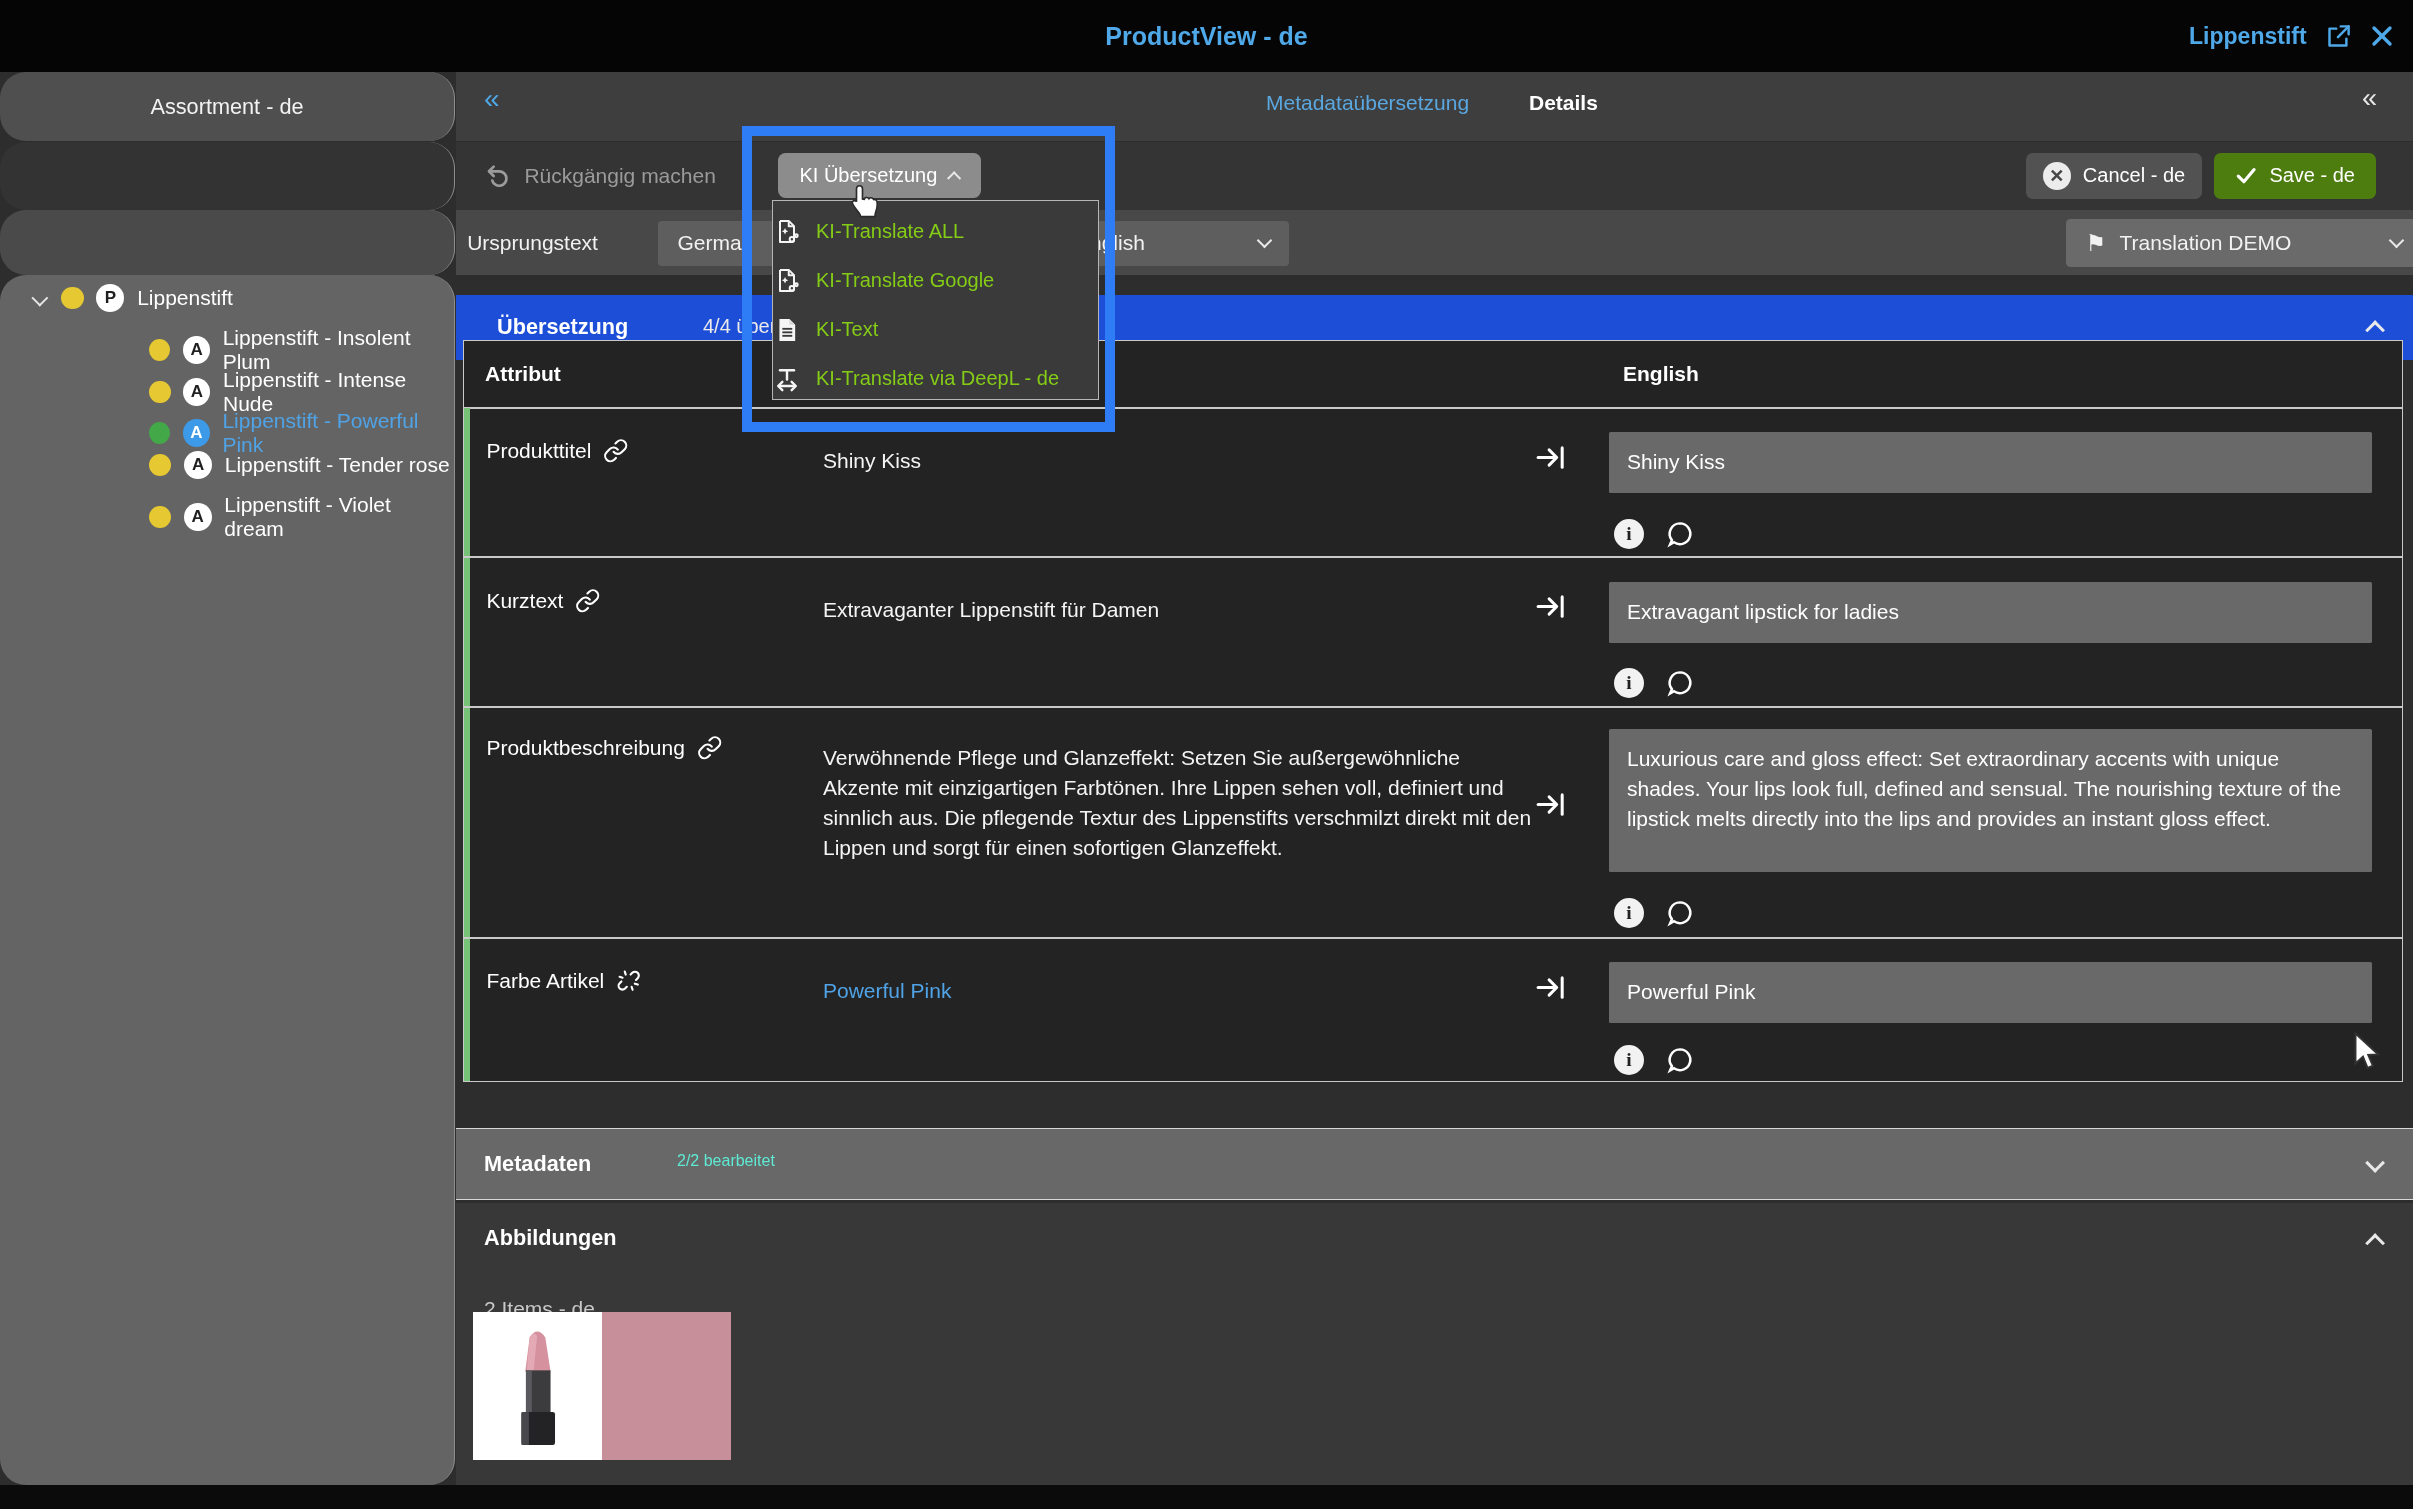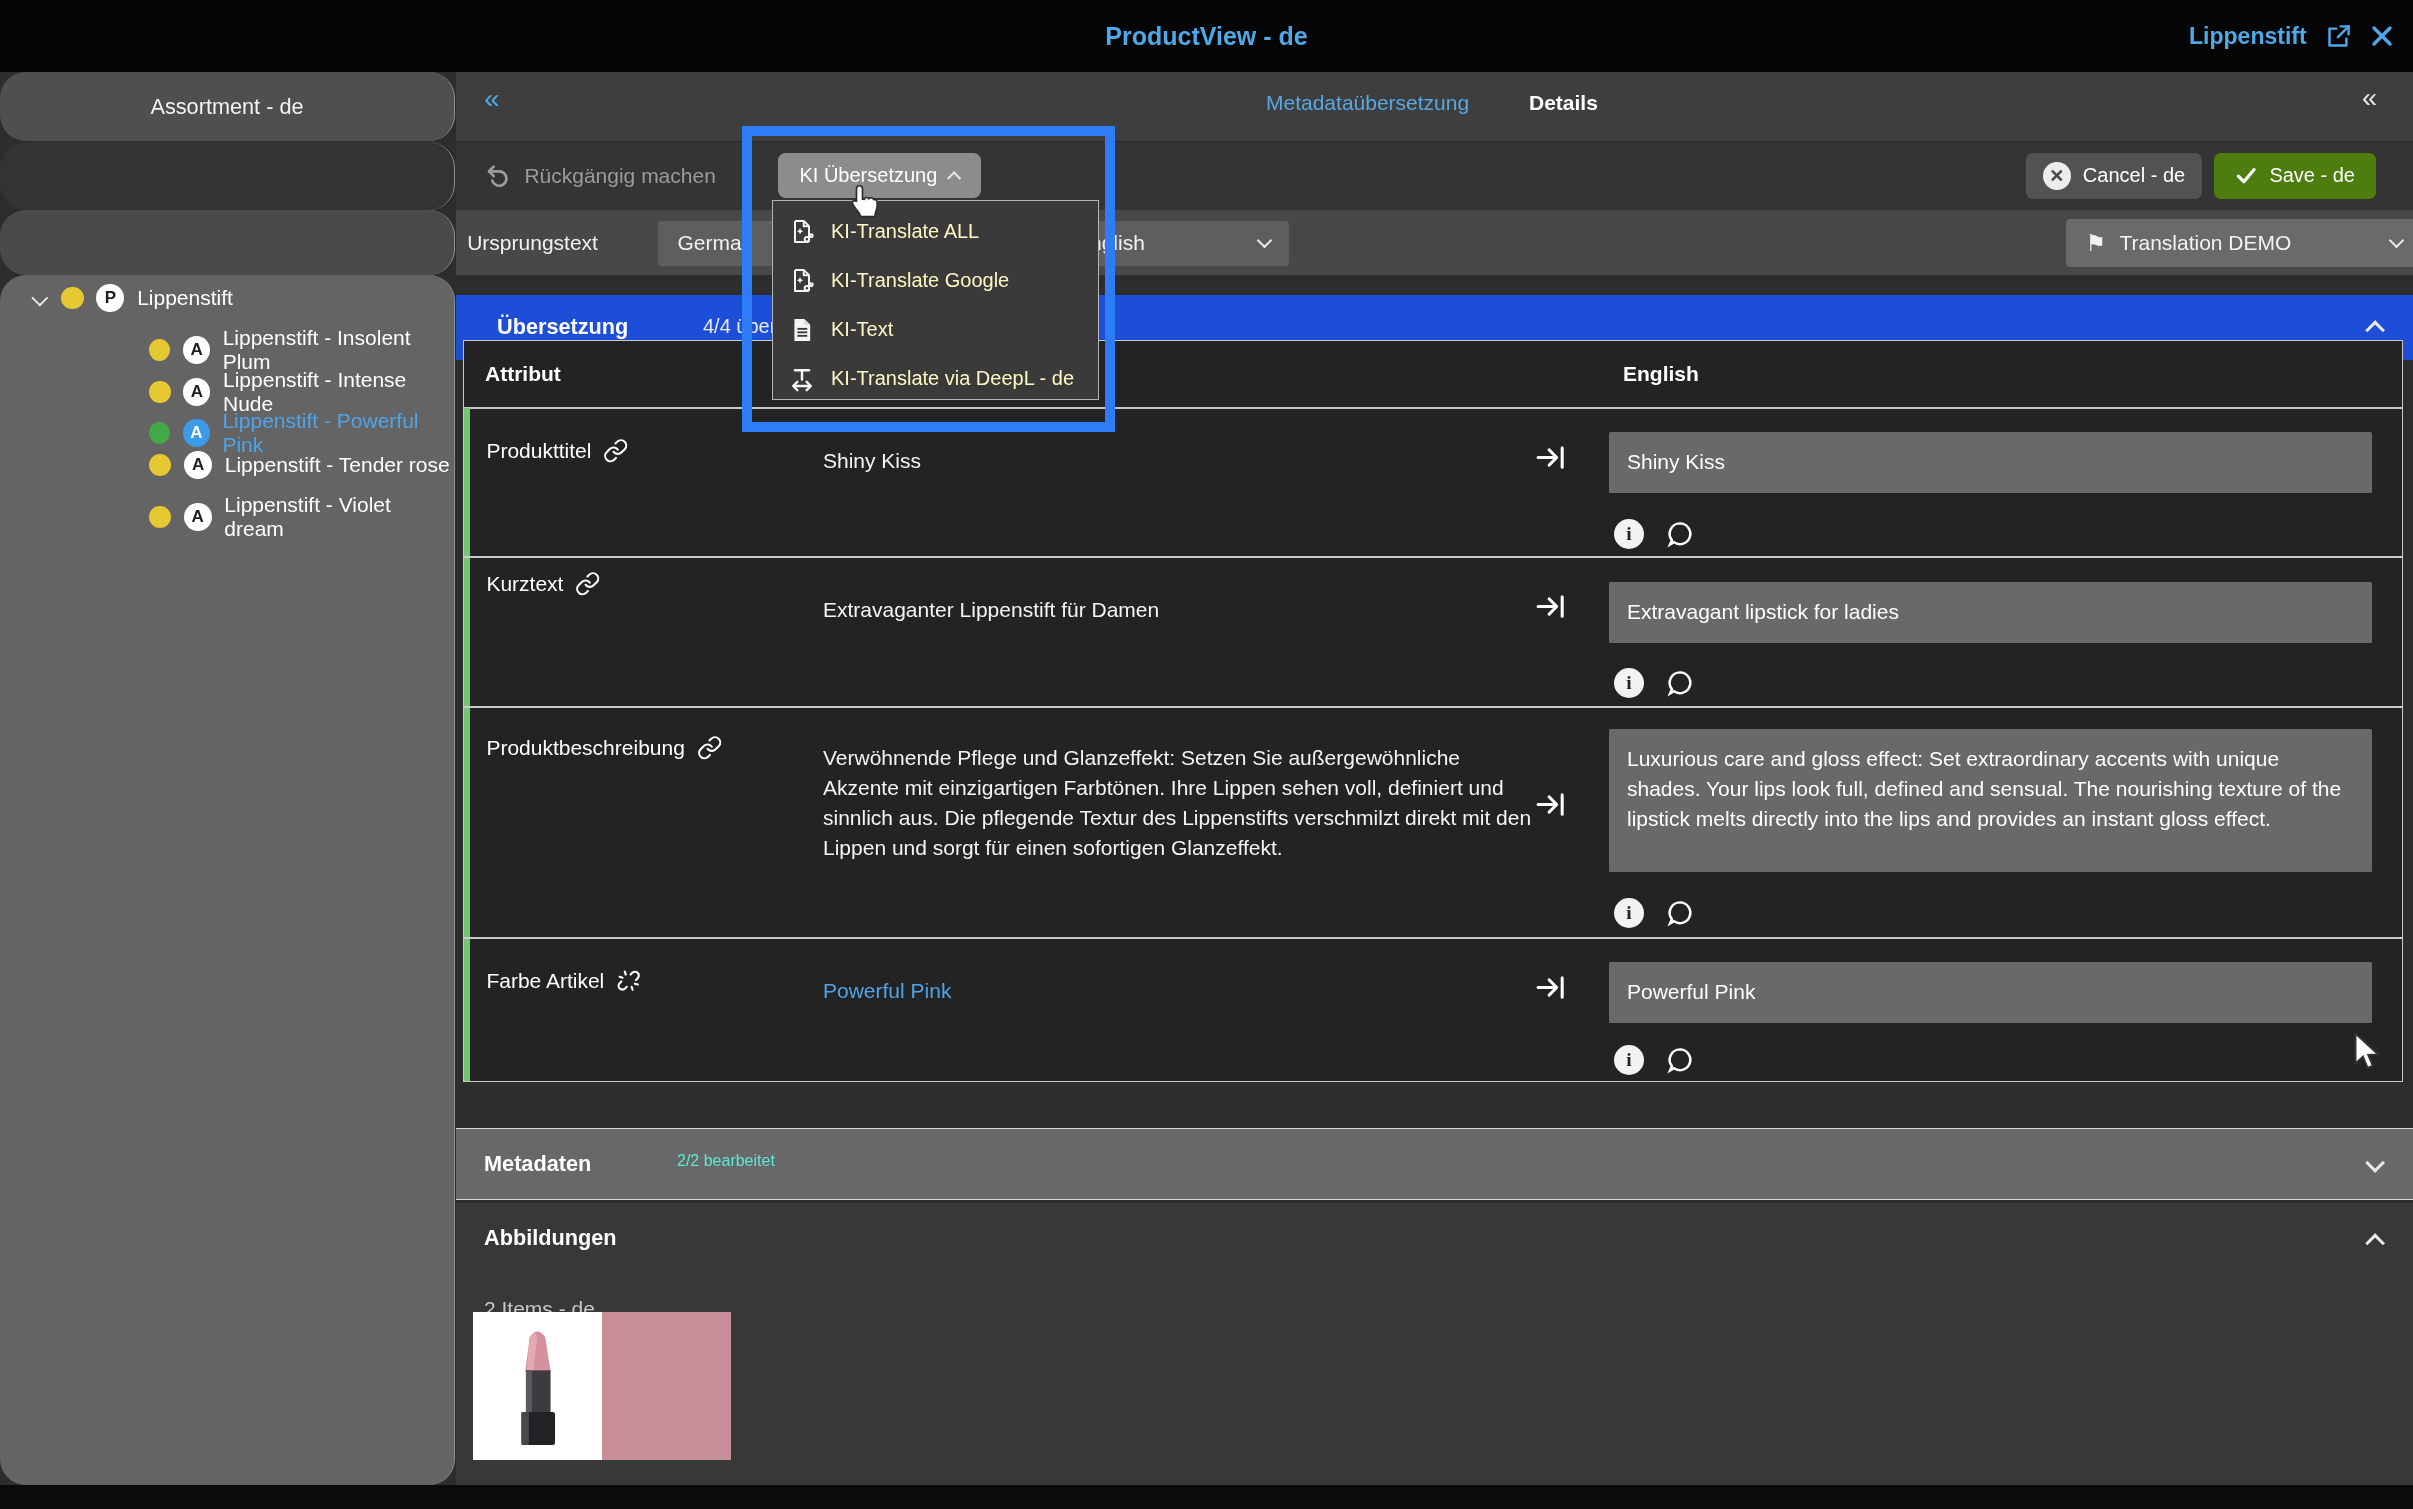--- a/index.html
+++ b/index.html
@@ -67,21 +67,21 @@
   
   .metabar{left:456px;top:1128px;width:1958px;height:72px;background:#686868;border-top:1.5px solid #d8d8d8;
            border-bottom:1.5px solid #d8d8d8;box-sizing:border-box;}
   .imgsec{left:456px;top:1203px;width:1958px;height:282px;background:#383838;}
   .thumb{position:absolute;top:109px;width:129px;height:148px;}
   .footer{left:0;top:1485px;width:2413px;height:25px;background:#0b0b0b;}
 
   
   .frame{left:742px;top:126px;width:373px;height:306px;border:10.5px solid #2e7cf6;box-sizing:border-box;z-index:70;}
   .menu{left:772px;top:200px;width:327px;height:200px;background:#3a3a3a;border:1.5px solid #b5b5b5;z-index:60;box-sizing:border-box;}
-  .menu-item{height:49px;display:flex;align-items:center;gap:15px;padding-left:15px;font-size:20px;color:#fef9c3;cursor:pointer;}
+  .menu-item{height:49px;display:flex;align-items:center;gap:15px;font-size:20px;color:#84cc16;cursor:pointer;}
   .z100{z-index:100;}
   .bold{font-weight:bold;}
 </style>
 </head>
 <body>
 
 <div id="root">
 
   <div class="abs topbar">
     <div class="abs win-title">ProductView - de</div>
@@ -230,21 +230,21 @@
     <div class="t-icons" style="top:178px;">
       <span class="info-ico">i</span>
       <span style="display:inline-flex;">
         <svg width="30" height="30" viewBox="0 0 24 24" fill="none" stroke="#fff" stroke-width="2">
             <path d="M12 3.5 a8.3 8.3 0 1 1 -4.8 15.1 L4 20.5 l1.5 -3.6 A8.3 8.3 0 0 1 12 3.5 z"></path>
           </svg>
       </span>
     </div>
     <div class="t-sep" style="top:215px;"></div>
 
-    <div class="t-attr" style="top:230px;justify-content:center;">
+    <div class="t-attr" style="top:247px;justify-content:center;">
       <span>Kurztext</span>
       <span style="display:inline-flex;">
         <svg width="25.4" height="25.4" viewBox="0 0 24 24" fill="none" stroke="#fff" stroke-width="2" stroke-linecap="round" stroke-linejoin="round">
             <path d="M10 13a5 5 0 0 0 7.54.54l3-3a5 5 0 0 0-7.07-7.07l-1.72 1.71"></path>
             <path d="M14 11a5 5 0 0 0-7.54-.54l-3 3a5 5 0 0 0 7.07 7.07l1.71-1.71"></path>
           </svg>
       </span>
     </div>
     <div class="t-de" style="top:254px;">Extravaganter Lippenstift für Damen</div>
     <span class="t-arrow" style="top:249px;">

